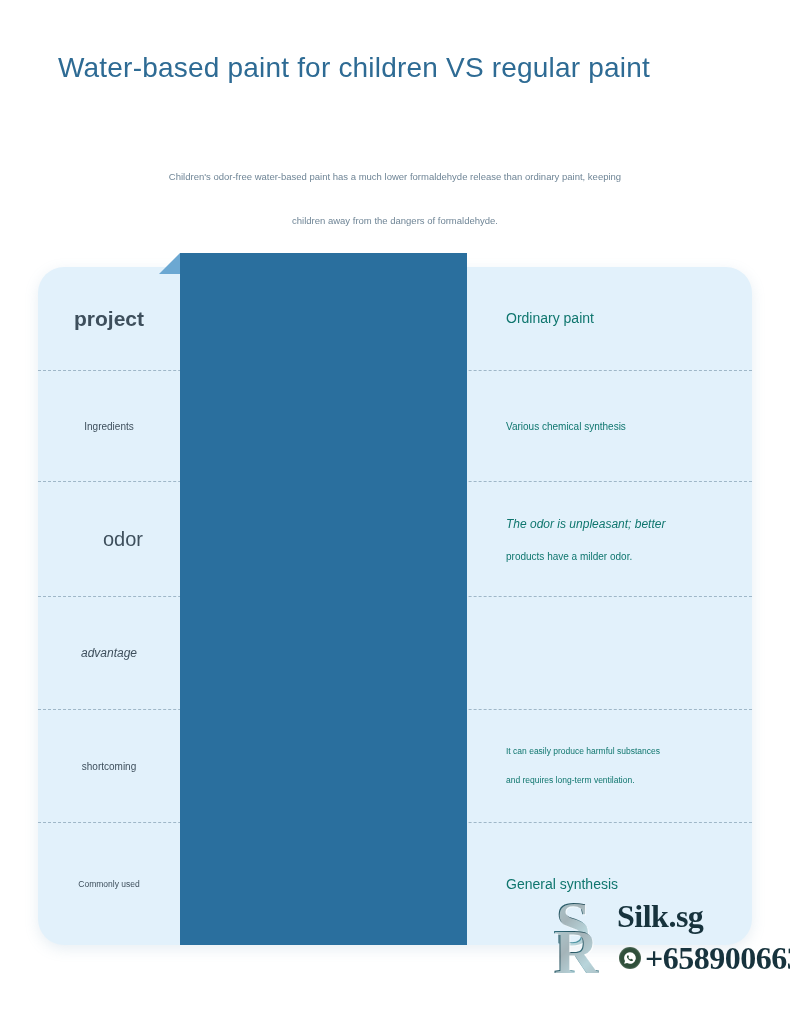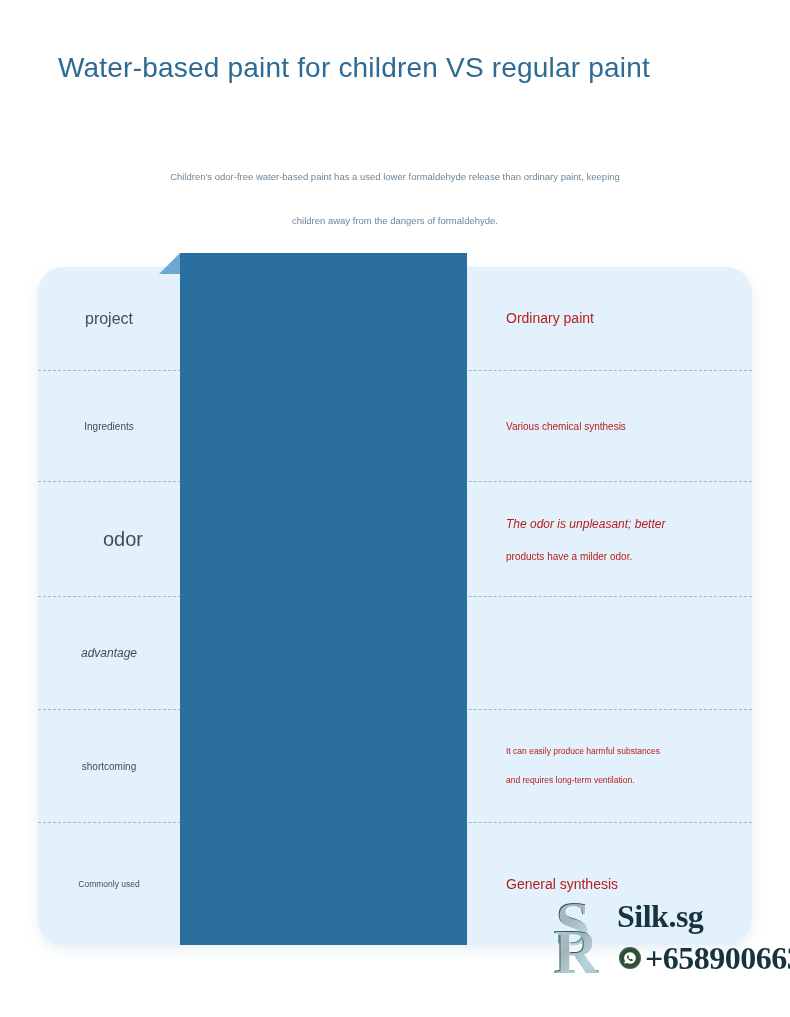--- a/index.html
+++ b/index.html
@@ -118,28 +118,28 @@
     color: #ffffff;
     position: relative;
     z-index: 5;
   }
   
   .cell-right {
     width: 285px;
     align-items: flex-start;
     text-align: right;
     padding-left: 39px;
-    color: #b91c1c;
+    color: #0f766e;
   }
 
   .t-xs  { font-size: 8.5px;  line-height: 1.5; }
   .t-sm  { font-size: 10px;   line-height: 1.5; }
   .t-md  { font-size: 12px;   line-height: 1.5; font-style: italic; }
   .t-lg  { font-size: 14px;   line-height: 1.5; }
-  .t-xl  { font-size: 16px;   line-height: 1.5; }
+  .t-xl  { font-size: 21px;   line-height: 1.5; font-weight: bold; }
   .t-xxl { font-size: 20px;   line-height: 1.5; margin-left: 28px; }
 
   .bold { font-weight: 700; }
   .gap  { margin-top: 16px; }
 
   
   .watermark {
     position: absolute;
     left: 553px;
     top: 898px;
@@ -215,21 +215,21 @@
     line-height: 1;
     letter-spacing: -0.5px;
   }
 </style>
 </head>
 <body>
 
 <div class="page-title">Water-based paint for children VS regular paint</div>
 
 <div class="subtitle">
-  <span>Children's odor-free water-based paint has a used lower formaldehyde release than ordinary paint, keeping</span>
+  <span>Children's odor-free water-based paint has a much lower formaldehyde release than ordinary paint, keeping</span>
   <span class="line2">children away from the dangers of formaldehyde.</span>
 </div>
 
 <div class="panel"></div>
 
 <div class="highlight-col"></div>
 <div class="fold-corner">
   <svg width="21" height="21" viewBox="0 0 21 21">
     <polygon points="21,0 21,21 0,21" fill="#6ca8d2"></polygon>
   </svg>

